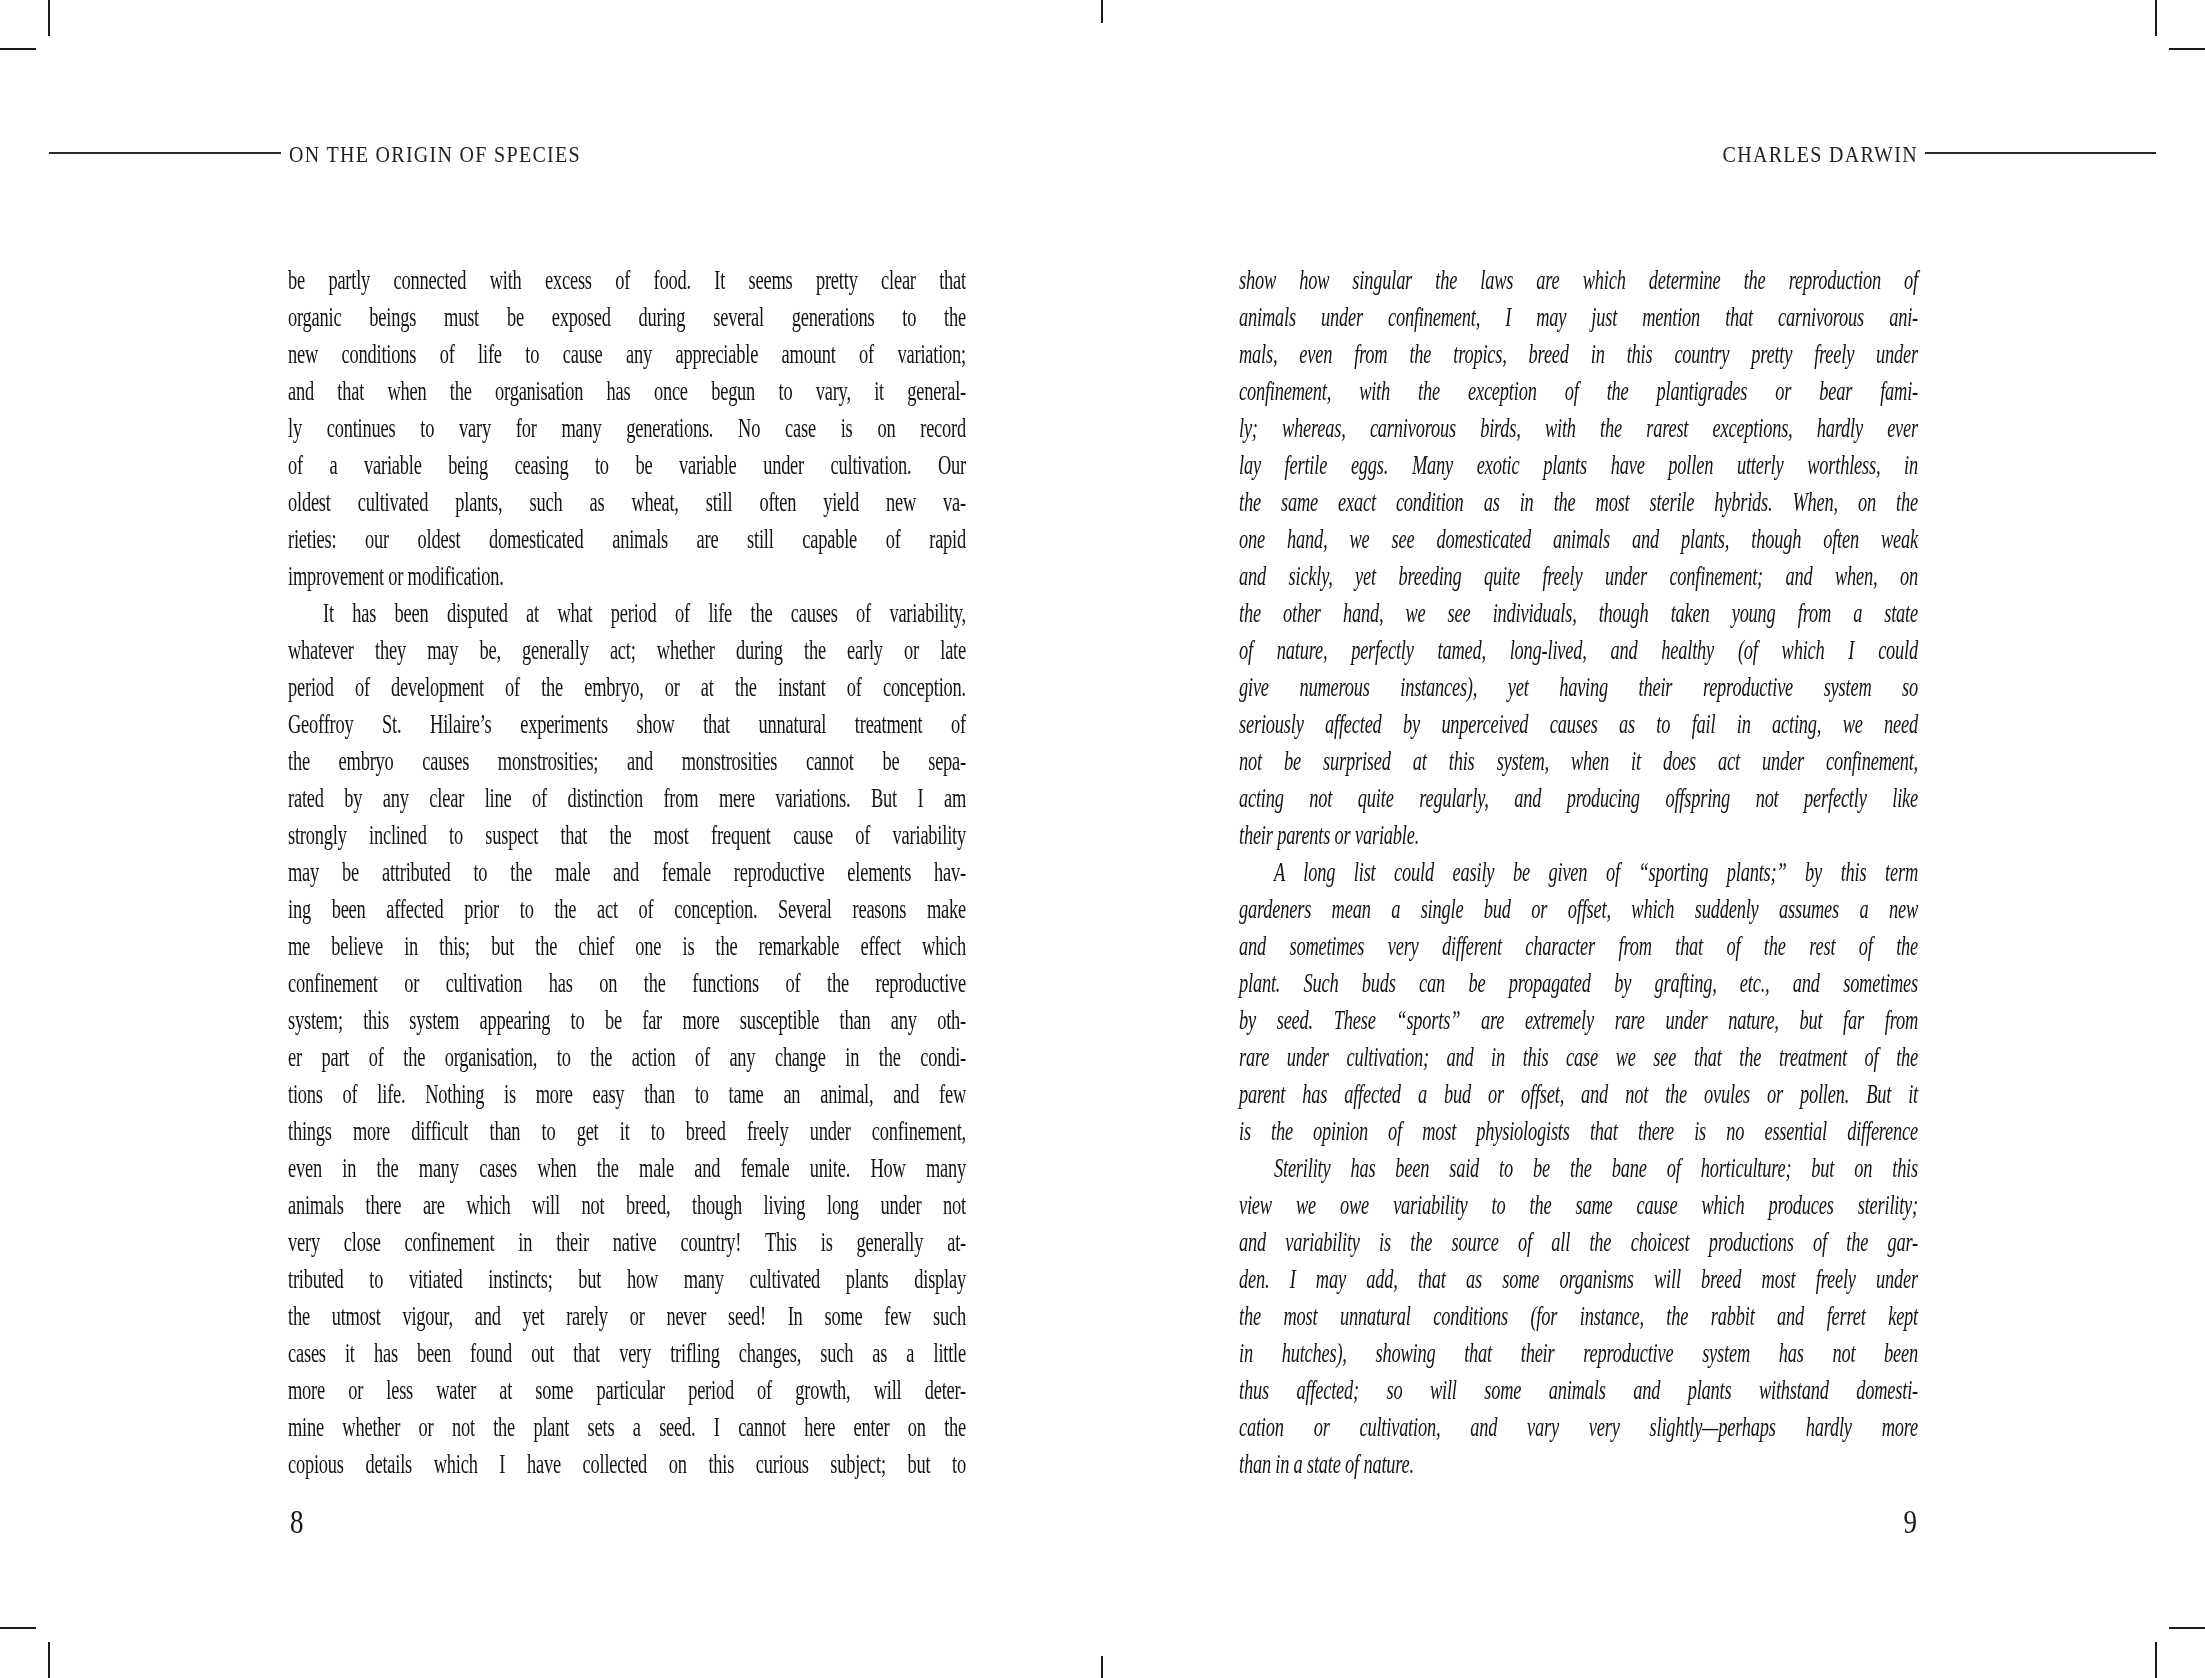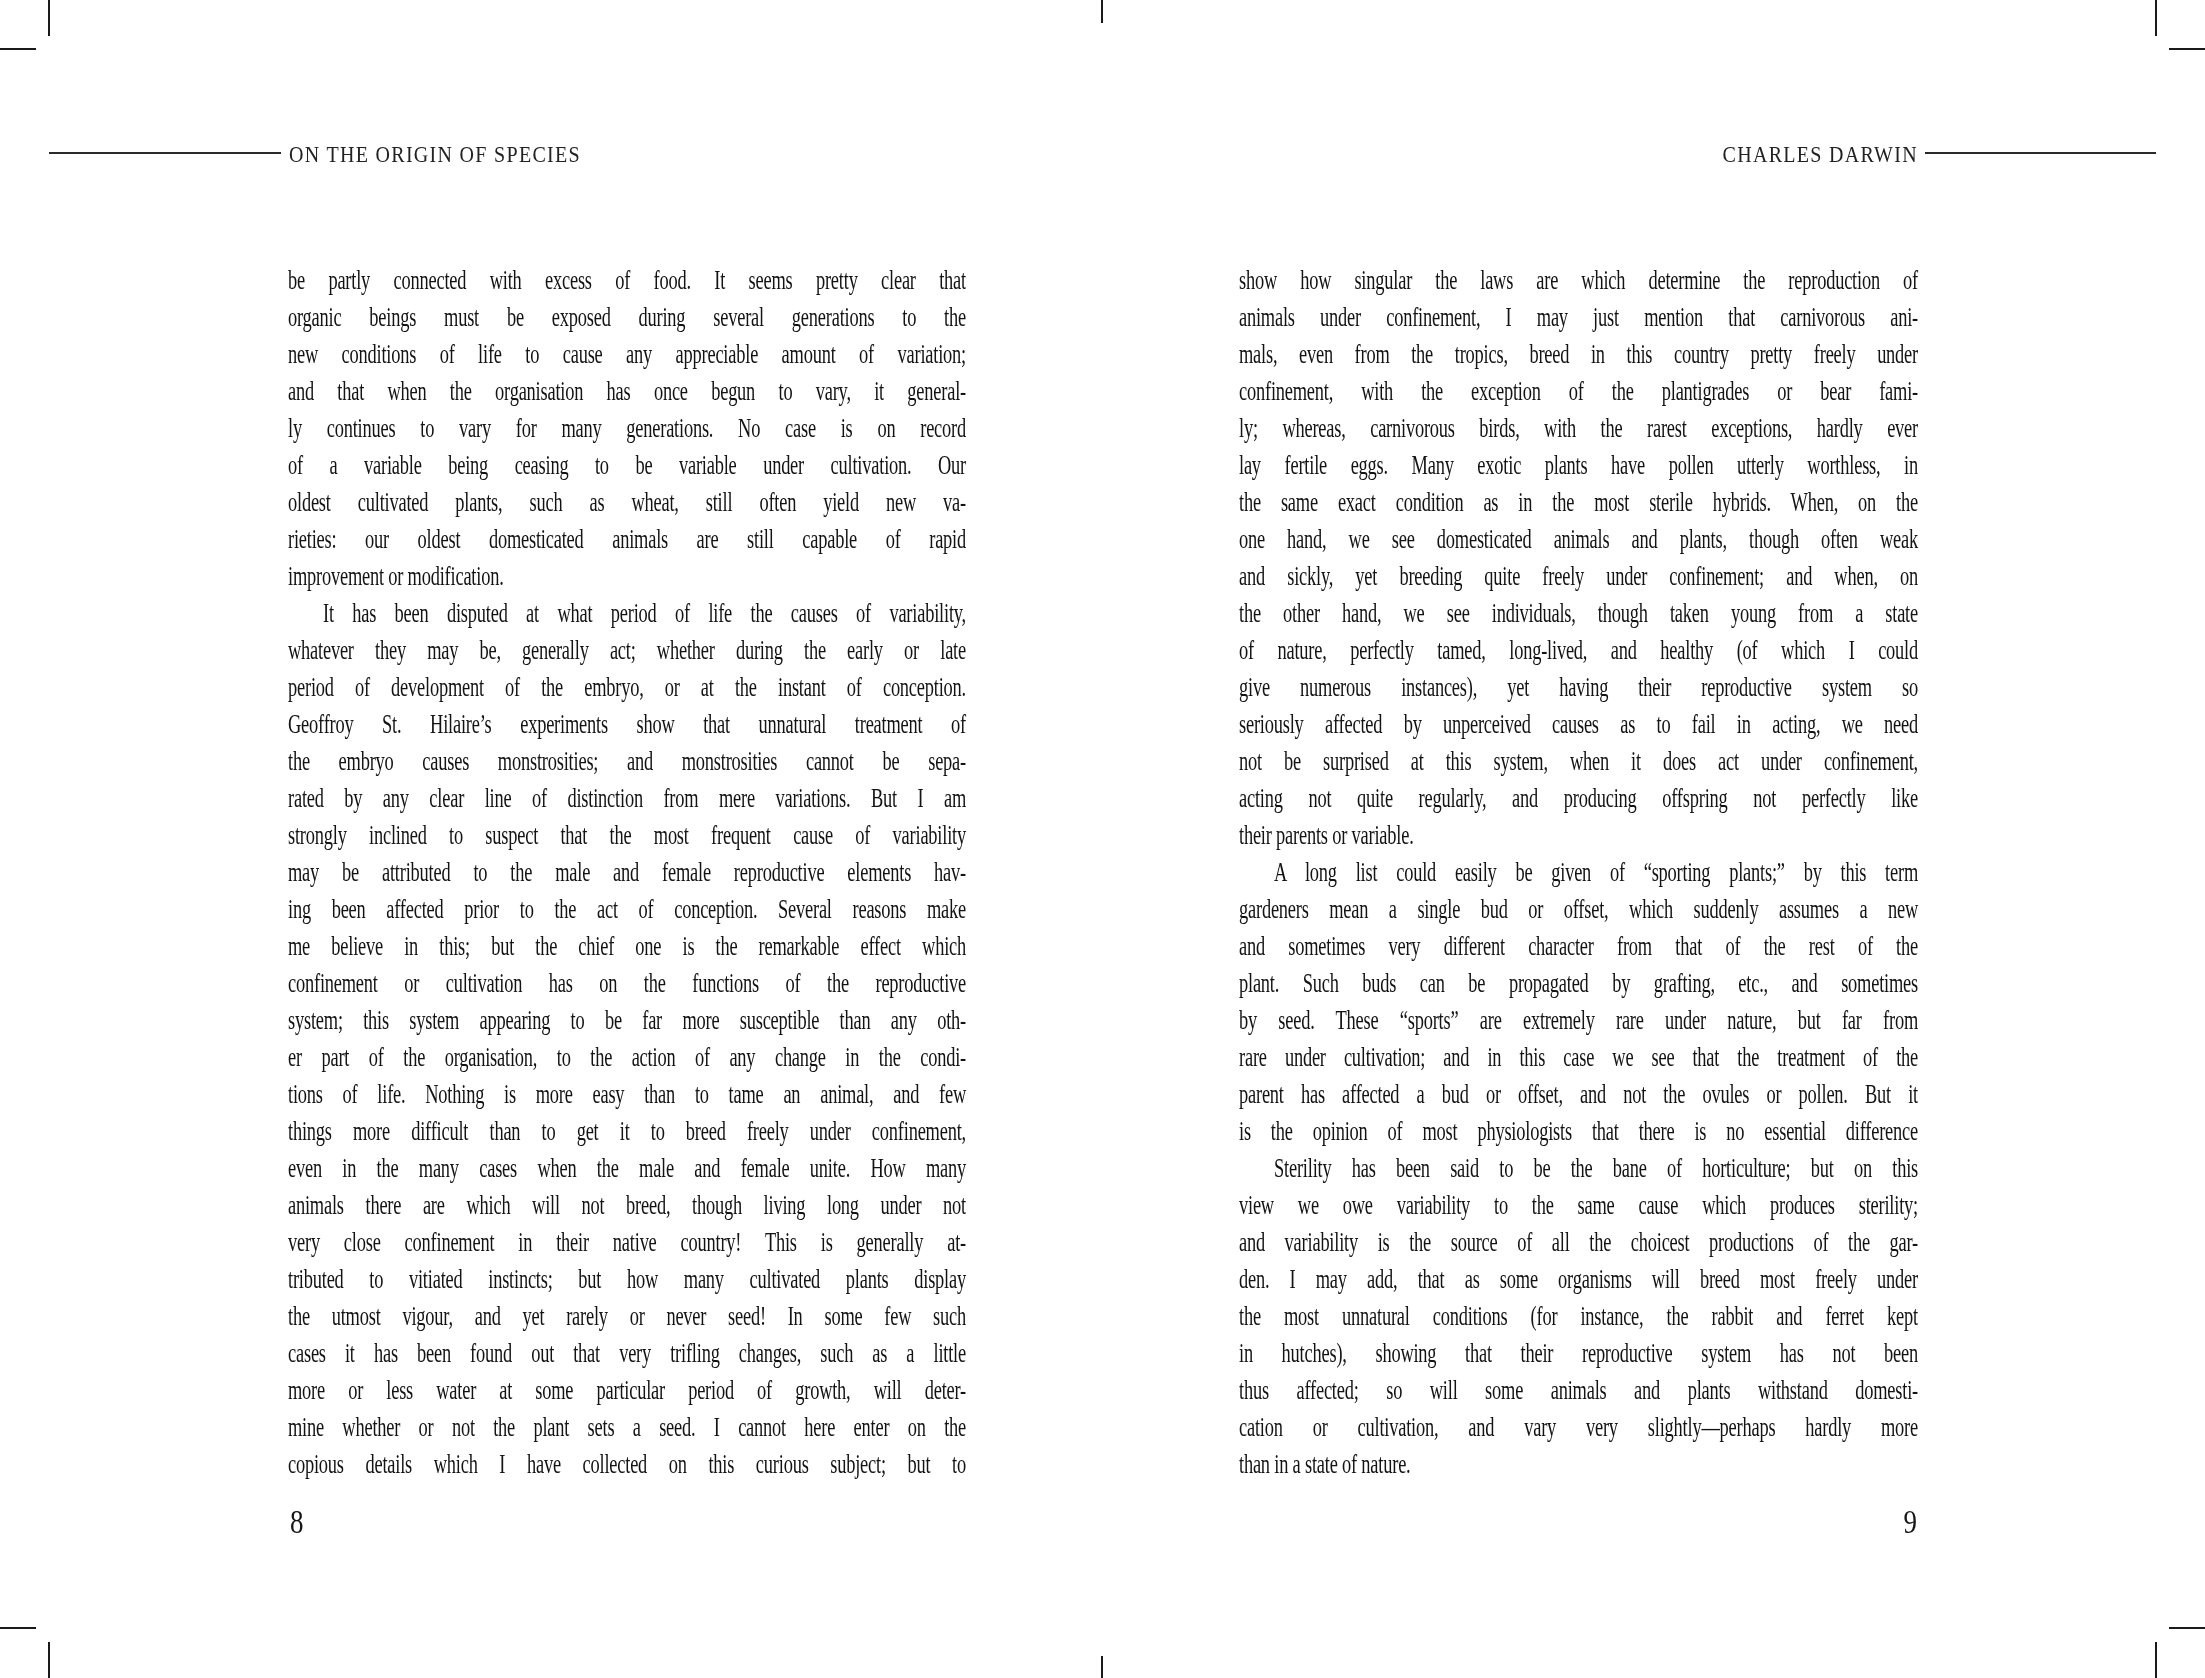--- a/index.html
+++ b/index.html
@@ -110,21 +110,21 @@
       <div class="line">animals there are which will not breed, though living long under not</div>
       <div class="line">very close confinement in their native country! This is generally at-</div>
       <div class="line">tributed to vitiated instincts; but how many cultivated plants display</div>
       <div class="line">the utmost vigour, and yet rarely or never seed! In some few such</div>
       <div class="line">cases it has been found out that very trifling changes, such as a little</div>
       <div class="line">more or less water at some particular period of growth, will deter-</div>
       <div class="line">mine whether or not the plant sets a seed. I cannot here enter on the</div>
       <div class="line">copious details which I have collected on this curious subject; but to</div>
     </div>
   </div>
-<div class="column" style="left:1239px; width:679px;">
+<div class="column" style="left:1239px; width:679px;font-style:italic;">
     <div class="paragraph">
       <div class="line">show how singular the laws are which determine the reproduction of</div>
       <div class="line">animals under confinement, I may just mention that carnivorous ani-</div>
       <div class="line">mals, even from the tropics, breed in this country pretty freely under</div>
       <div class="line">confinement, with the exception of the plantigrades or bear fami-</div>
       <div class="line">ly; whereas, carnivorous birds, with the rarest exceptions, hardly ever</div>
       <div class="line">lay fertile eggs. Many exotic plants have pollen utterly worthless, in</div>
       <div class="line">the same exact condition as in the most sterile hybrids. When, on the</div>
       <div class="line">one hand, we see domesticated animals and plants, though often weak</div>
       <div class="line">and sickly, yet breeding quite freely under confinement; and when, on</div>

